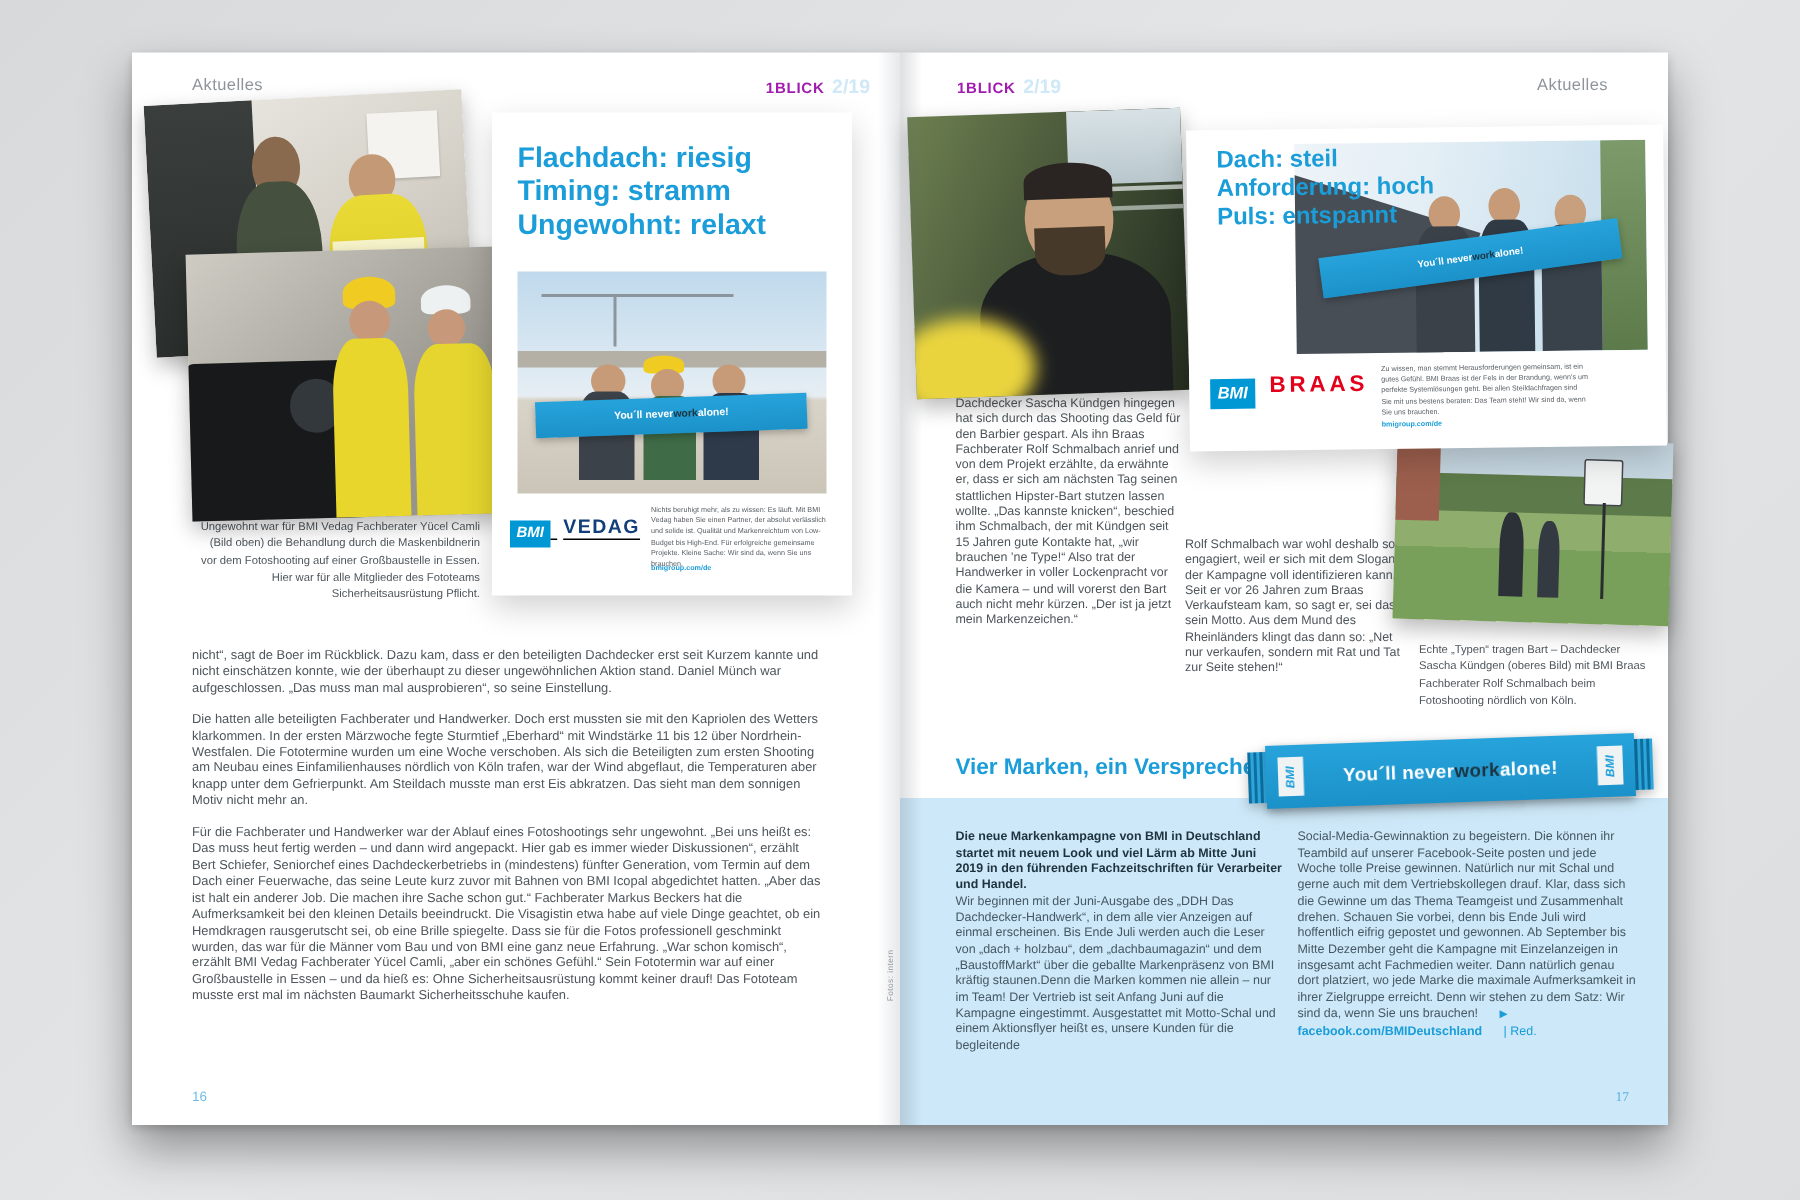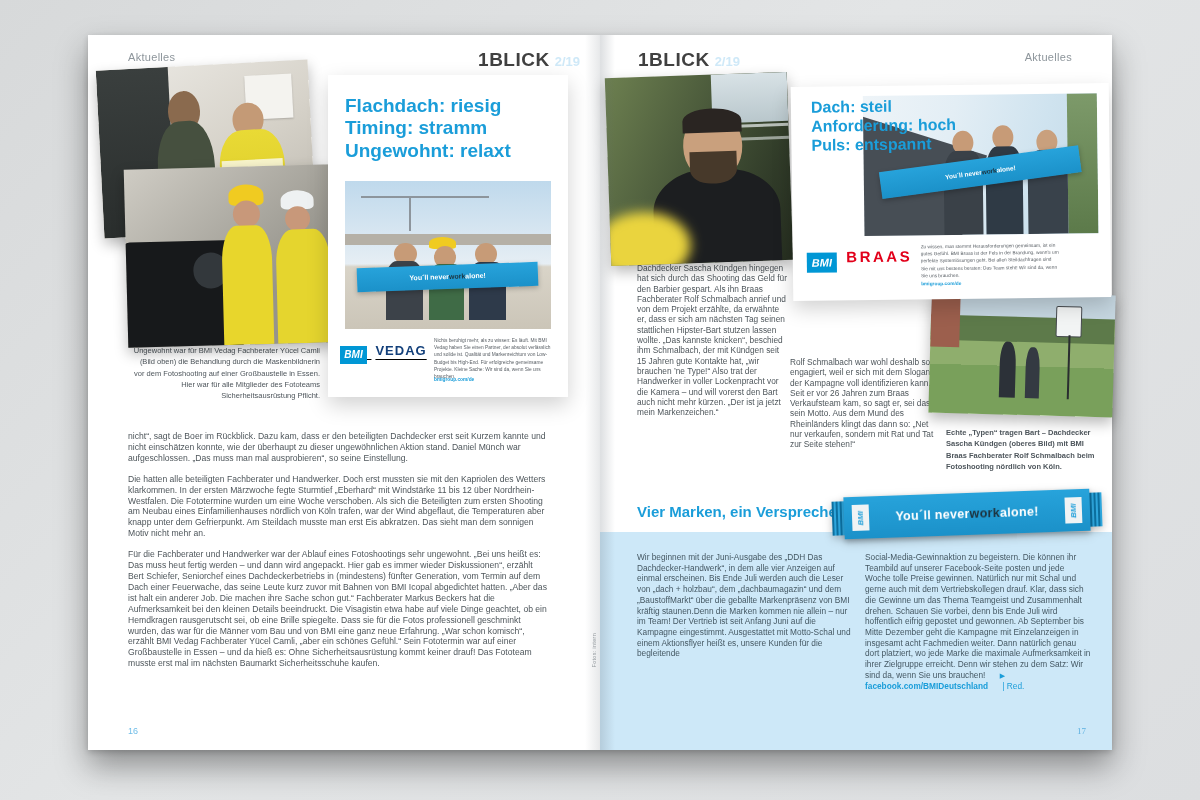--- a/index.html
+++ b/index.html
@@ -9,21 +9,21 @@
   .abs{position:absolute;}
   #stage{position:relative;width:1200px;height:800px;}
   #spread{position:absolute;left:88px;top:35px;width:1024px;height:715px;
           box-shadow:0 16px 30px rgba(0,0,0,.38), 0 2px 6px rgba(0,0,0,.18);}
   .page{position:absolute;top:0;width:512px;height:715px;background:#ffffff;}
   #page-left{left:0;}
   #page-right{left:512px;}
   #fold{position:absolute;left:497px;top:0;width:30px;height:715px;z-index:8;pointer-events:none;
         background:linear-gradient(to right,rgba(90,100,110,0) 0%,rgba(90,100,110,.14) 48%,rgba(90,100,110,.20) 52%,rgba(90,100,110,0) 100%);}
   .runhead{font-size:11px;color:#8d959b;letter-spacing:.3px;}
-  .brand{font-size:19px;font-weight:800;color:#404040;letter-spacing:.5px;text-align:center;}
+  .brand{font-size:10px;font-weight:800;color:#a21caf;letter-spacing:.5px;text-align:center;}
   .issue{font-size:13px;font-weight:800;color:#cfe9f8;margin-left:5px;}
   .pagenum{font-size:9px;color:#6fbde8;}
   .photo{position:absolute;overflow:hidden;box-shadow:0 6px 14px rgba(0,0,0,.28);}
   .card{position:absolute;background:#fff;box-shadow:0 8px 20px rgba(0,0,0,.18);}
   .headline{font-weight:800;color:#1a9dd9;}
   .cap{color:#4e565c;font-size:7.5px;line-height:1.5;}
   .bodytext{color:#4e565b;font-size:8.6px;line-height:10.9px;}
   .bodytext p{margin:0 0 10px 0;}
   .coltext{color:#4e565b;font-size:8.3px;line-height:10.3px;}
   .adtext{font-size:4.8px;line-height:1.5;color:#5a6066;}
@@ -168,21 +168,21 @@
         <div class="shape" style="left:0;top:20%;width:100%;height:20%;background:#5d7a4a;"></div>
         <div class="shape" style="left:0;top:0;width:16%;height:46%;background:#9c5f4d;"></div>
         <div class="shape" style="right:18%;top:10%;width:13%;height:24%;background:#f2f4f4;border:1px solid #44484c;border-radius:2px;"></div>
         <div class="shape" style="right:24%;top:34%;width:2px;height:52%;background:#2a2d30;"></div>
         <div class="shape" style="left:38%;top:40%;width:9%;height:46%;background:#2c3138;border-radius:40% 40% 0 0;"></div>
         <div class="shape" style="left:52%;top:44%;width:8%;height:42%;background:#343a42;border-radius:40% 40% 0 0;"></div>
       </div>
 
       <div class="abs coltext" style="left:37px;top:228px;width:150px;">Dachdecker Sascha Kündgen hingegen hat sich durch das Shooting das Geld für den Barbier gespart. Als ihn Braas Fachberater Rolf Schmalbach anrief und von dem Projekt erzählte, da erwähnte er, dass er sich am nächsten Tag seinen stattlichen Hipster-Bart stutzen lassen wollte. „Das kannste knicken“, beschied ihm Schmalbach, der mit Kündgen seit 15 Jahren gute Kontakte hat, „wir brauchen ’ne Type!“ Also trat der Handwerker in voller Lockenpracht vor die Kamera – und will vorerst den Bart auch nicht mehr kürzen. „Der ist ja jetzt mein Markenzeichen.“</div>
       <div class="abs coltext" style="left:190px;top:322px;width:150px;">Rolf Schmalbach war wohl deshalb so engagiert, weil er sich mit dem Slogan der Kampagne voll identifizieren kann. Seit er vor 26 Jahren zum Braas Verkaufsteam kam, so sagt er, sei das sein Motto. Aus dem Mund des Rheinländers klingt das dann so: „Net nur verkaufen, sondern mit Rat und Tat zur Seite stehen!“</div>
-      <div class="abs cap" style="left:346px;top:392px;width:152px;font-weight:bold;">Echte „Typen“ tragen Bart – Dachdecker Sascha Kündgen (oberes Bild) mit BMI Braas Fachberater Rolf Schmalbach beim Fotoshooting nördlich von Köln.</div>
+      <div class="abs cap" style="left:346px;top:392px;width:152px;">Echte „Typen“ tragen Bart – Dachdecker Sascha Kündgen (oberes Bild) mit BMI Braas Fachberater Rolf Schmalbach beim Fotoshooting nördlich von Köln.</div>
 
       <div class="abs headline" style="left:37px;top:468px;font-size:15px;z-index:6;">Vier Marken, ein Versprechen:</div>
 
       <div class="abs" style="left:232px;top:458px;width:270px;height:42px;transform:rotate(-2deg);z-index:6;filter:drop-shadow(0 3px 4px rgba(0,0,0,.25));">
         <div class="shape" style="left:0;top:4px;width:12px;height:34px;background:repeating-linear-gradient(90deg,#0c6f9f 0 2px,#2ea6dc 2px 4px);"></div>
         <div class="shape" style="right:0;top:4px;width:12px;height:34px;background:repeating-linear-gradient(90deg,#0c6f9f 0 2px,#2ea6dc 2px 4px);"></div>
         <div class="bannerline" style="left:12px;top:0;width:246px;height:42px;font-size:12.5px;letter-spacing:.3px;">
           <span>You´ll never </span>
             <span class="dark">work</span>
             <span> alone!</span>
@@ -190,20 +190,21 @@
         <div class="shape" style="left:20px;top:8px;width:17px;height:26px;background:#f0f3f4;display:flex;align-items:center;justify-content:center;">
           <span style="transform:rotate(-90deg);font-size:8px;font-weight:800;color:#1a9dd9;font-style:italic;">BMI</span>
         </div>
         <div class="shape" style="right:20px;top:8px;width:17px;height:26px;background:#f0f3f4;display:flex;align-items:center;justify-content:center;">
           <span style="transform:rotate(-90deg);font-size:8px;font-weight:800;color:#1a9dd9;font-style:italic;">BMI</span>
         </div>
       </div>
 
       <div class="bluebox" style="left:0;top:497px;width:512px;height:218px;">
         <div class="abs bb" style="left:37px;top:20px;width:220px;">
+          <span class="bb-intro">Die neue Markenkampagne von BMI in Deutschland startet mit neuem Look und viel Lärm ab Mitte Juni 2019 in den führenden Fachzeitschriften für Verarbeiter und Handel.</span>
           <span class="bb-body">Wir beginnen mit der Juni-Ausgabe des „DDH Das Dachdecker-Handwerk“, in dem alle vier Anzeigen auf einmal erscheinen. Bis Ende Juli werden auch die Leser von „dach + holzbau“, dem „dachbaumagazin“ und dem „BaustoffMarkt“ über die geballte Markenpräsenz von BMI kräftig staunen.Denn die Marken kommen nie allein – nur im Team! Der Vertrieb ist seit Anfang Juni auf die Kampagne eingestimmt. Ausgestattet mit Motto-Schal und einem Aktionsflyer heißt es, unsere Kunden für die begleitende</span>
         </div>
         <div class="abs bb" style="left:265px;top:20px;width:226px;">
           <span class="bb-body" style="display:inline;">Social-Media-Gewinnaktion zu begeistern. Die können ihr Teambild auf unserer Facebook-Seite posten und jede Woche tolle Preise gewinnen. Natürlich nur mit Schal und gerne auch mit dem Vertriebskollegen drauf. Klar, dass sich die Gewinne um das Thema Teamgeist und Zusammenhalt drehen. Schauen Sie vorbei, denn bis Ende Juli wird hoffentlich eifrig gepostet und gewonnen. Ab September bis Mitte Dezember geht die Kampagne mit Einzelanzeigen in insgesamt acht Fachmedien weiter. Dann natürlich genau dort platziert, wo jede Marke die maximale Aufmerksamkeit in ihrer Zielgruppe erreicht. Denn wir stehen zu dem Satz: Wir sind da, wenn Sie uns brauchen!</span>
           <span class="bb-accent" style="font-size:7px;">▶</span>
           <span class="bb-link">facebook.com/BMIDeutschland</span>
           <span class="bb-accent">| Red.</span>
         </div>
       </div>
 

